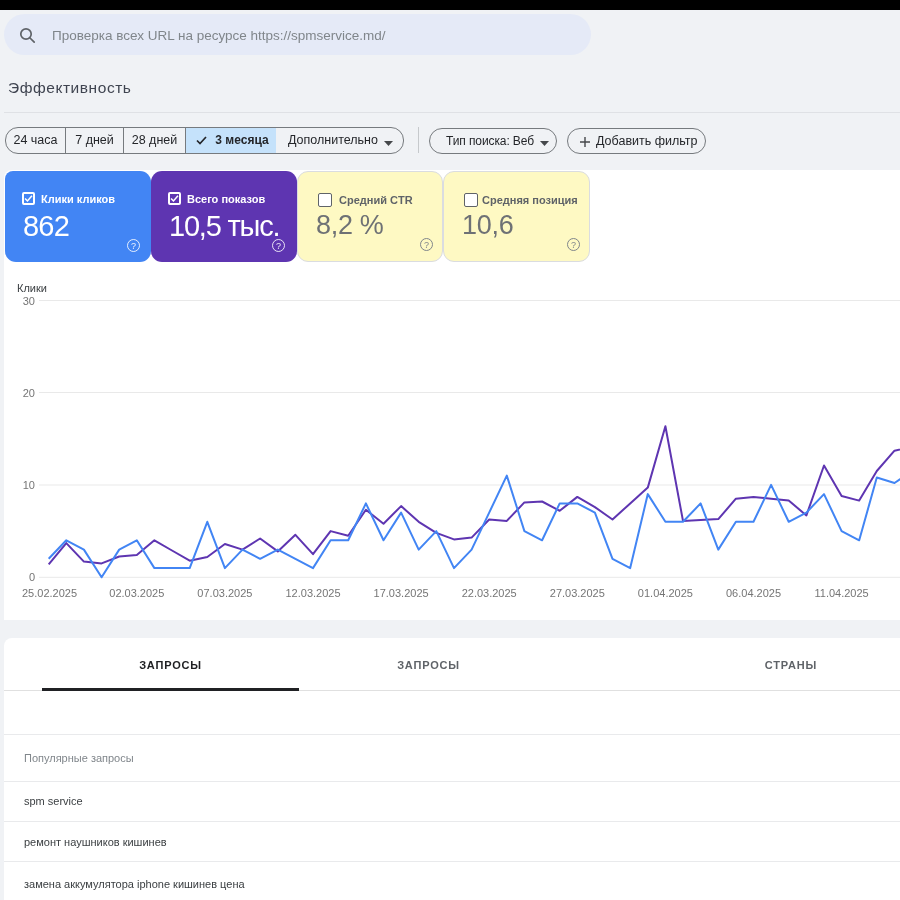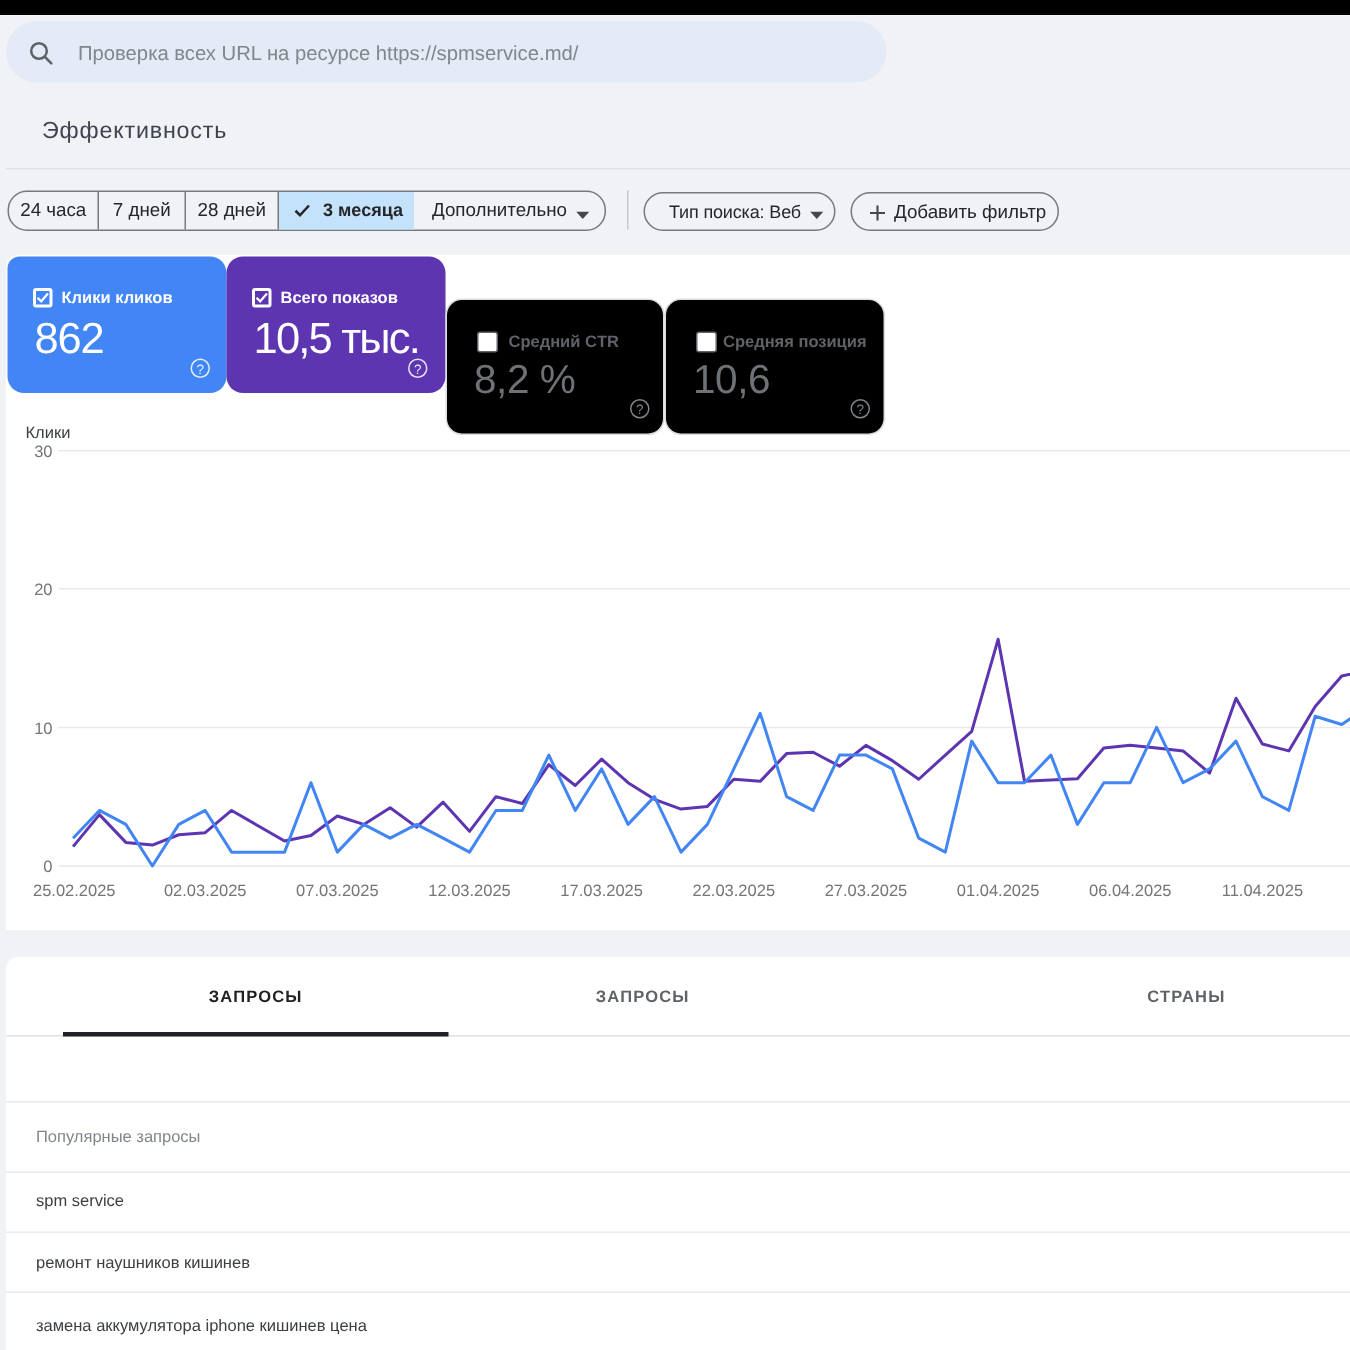--- a/index.html
+++ b/index.html
@@ -3,34 +3,34 @@
 <meta charset="utf-8">
 <style>
 * { margin:0; padding:0; box-sizing:border-box; }
 html,body { width:900px; height:900px; overflow:hidden; }
 body { position:relative; font-family:"Liberation Sans",sans-serif; background:#f0f2f5; }
 .abs { position:absolute; }
 
 #blackbar { left:0; top:0; width:900px; height:10px; background:#000; }
 #pill { left:4px; top:14px; width:587px; height:41px; border-radius:21px; background:#e5eaf7; }
 #pilltext { left:52px; top:28px; font-size:13.5px; color:#80868b; }
-#heading { left:8px; top:80px; font-size:15.5px; letter-spacing:0.55px; line-height:1; color:#3f4450;margin-left:20px; }
+#heading { left:8px; top:80px; font-size:15.5px; letter-spacing:0.55px; line-height:1; color:#3f4450; }
 #hr1 { left:4px; top:112px; width:896px; height:1px; background:#dfe1e5; }
 #seg { left:5px; width:399px; border:1px solid #767a7e; border-radius:13px; top:127px; height:27px; position:absolute; background:transparent; }
 .segdiv { position:absolute; top:0; width:1px; height:25px; background:#767a7e; }
 .segtxt { position:absolute; top:0; height:25px; line-height:25px; text-align:center; font-size:12.5px; color:#24262a; }
 #seg-sel { position:absolute; left:180px; top:0; width:90px; height:25px; background:#c5e2fb; }
 #vline { left:418px; top:127px; width:1px; height:26px; background:#c6c9cc; }
 .chip { position:absolute; top:128px; height:26px; border:1px solid #767a7e; border-radius:13px; font-size:12.5px; color:#24262a; line-height:24px; }
 
 #panel1 { left:4px; top:170px; width:896px; height:450px; background:#fff; border-top-left-radius:8px; }
 .card { position:absolute; top:171px; height:91px;border-radius:11px; }
 .cblue { left:5px; width:146px; background:#4285f4; border-top-left-radius:8px; }
 .cpurple { left:151px; width:146px; background:#5e35b1; }
-.cwhite { background:#000000; border:1px solid #dadce0;margin-top:28px; }
+.cwhite { background:#fef9c3; border:1px solid #dadce0; }
 .cb { position:absolute; left:17px; top:21px; width:13px; height:13px; border-radius:2px; }
 .cbw { background:transparent; border:2px solid #fff; } .cb svg { position:absolute; left:0px; top:0px; }
 .cbg { background:#fff; border:1.5px solid #5f6368; width:14px; height:14px; left:20px; }
 .clabel { position:absolute; left:36px; top:22px; font-size:11px; font-weight:bold; }
 .cnum { position:absolute; left:18px; top:39px; font-size:29px; letter-spacing:-0.8px; }
 .qm { position:absolute; width:13px; height:13px; border-radius:50%; font-size:9px; line-height:12px; text-align:center; right:9px; bottom:10px; }
 .qmw { border:1px solid rgba(255,255,255,.85); color:rgba(255,255,255,.9); }
 .qmg { border:1px solid #80868b; color:#80868b; }
 
 #panel2 { left:4px; top:638px; width:896px; height:262px; background:#fff; border-top-left-radius:8px; }

